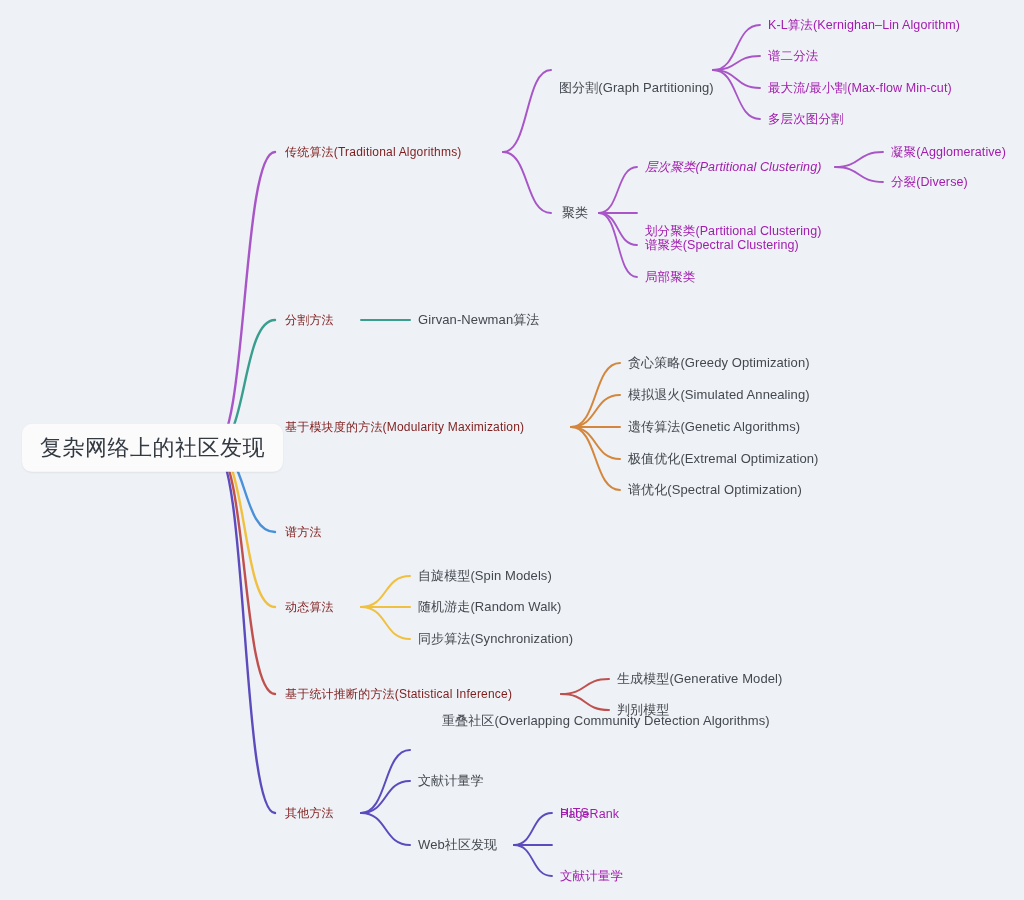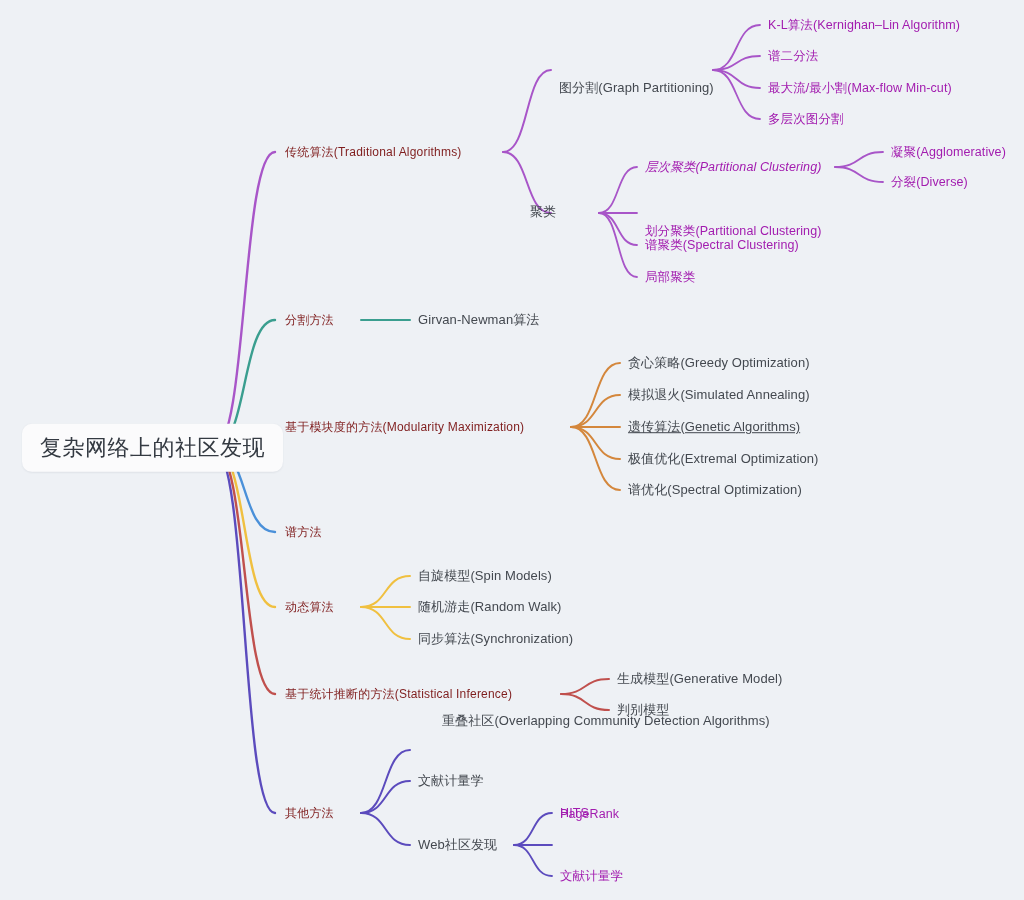--- a/index.html
+++ b/index.html
@@ -77,33 +77,33 @@
       <path d="M 514 845 C 534.9 845, 531.1 876, 552 876" fill="none" stroke="#5b4bbd" stroke-width="1.8" stroke-linecap="round"></path>
     </svg>
   <div id="node-layer">
       <div class="node root" style="left: 22px; top: 448px;">复杂网络上的社区发现</div>
       <div class="node lvl1" style="left: 285px; top: 152px;">传统算法(Traditional Algorithms)</div>
       <div class="node lvl2" style="left: 559px; top: 70px; margin-top: 18px;">图分割(Graph Partitioning)</div>
       <div class="node lvl3" style="left: 768px; top: 25px;">K-L算法(Kernighan–Lin Algorithm)</div>
       <div class="node lvl3" style="left: 768px; top: 56px;">谱二分法</div>
       <div class="node lvl3" style="left: 768px; top: 88px;">最大流/最小割(Max-flow Min-cut)</div>
       <div class="node lvl3" style="left: 768px; top: 119px;">多层次图分割</div>
-      <div class="node lvl2" style="left: 530px; top: 213px; font-family: Liberation Mono, monospace;">聚类</div>
+      <div class="node lvl2" style="left: 562px; top: 213px;">聚类</div>
       <div class="node lvl3" style="left: 645px; top: 167px; font-style: italic;">层次聚类(Partitional Clustering)</div>
       <div class="node lvl3" style="left: 891px; top: 152px;">凝聚(Agglomerative)</div>
       <div class="node lvl3" style="left: 891px; top: 182px;">分裂(Diverse)</div>
       <div class="node lvl3" style="left: 645px; top: 213px; margin-top: 18px;">划分聚类(Partitional Clustering)</div>
       <div class="node lvl3" style="left: 645px; top: 245px;">谱聚类(Spectral Clustering)</div>
       <div class="node lvl3" style="left: 645px; top: 277px;">局部聚类</div>
       <div class="node lvl1" style="left: 285px; top: 320px;">分割方法</div>
       <div class="node lvl2" style="left: 418px; top: 320px;">Girvan-Newman算法</div>
       <div class="node lvl1" style="left: 285px; top: 427px;">基于模块度的方法(Modularity Maximization)</div>
       <div class="node lvl2" style="left: 628px; top: 363px;">贪心策略(Greedy Optimization)</div>
       <div class="node lvl2" style="left: 628px; top: 395px;">模拟退火(Simulated Annealing)</div>
-      <div class="node lvl2" style="left: 628px; top: 427px; text-decoration: underline;">遗传算法(Genetic Algorithms)</div>
+      <div class="node lvl2" style="left: 628px; top: 427px;">遗传算法(Genetic Algorithms)</div>
       <div class="node lvl2" style="left: 628px; top: 459px;">极值优化(Extremal Optimization)</div>
       <div class="node lvl2" style="left: 628px; top: 490px;">谱优化(Spectral Optimization)</div>
       <div class="node lvl1" style="left: 285px; top: 532px;">谱方法</div>
       <div class="node lvl1" style="left: 285px; top: 607px;">动态算法</div>
       <div class="node lvl2" style="left: 418px; top: 576px;">自旋模型(Spin Models)</div>
       <div class="node lvl2" style="left: 418px; top: 607px;">随机游走(Random Walk)</div>
       <div class="node lvl2" style="left: 418px; top: 639px;">同步算法(Synchronization)</div>
       <div class="node lvl1" style="left: 285px; top: 694px;">基于统计推断的方法(Statistical Inference)</div>
       <div class="node lvl2" style="left: 617px; top: 679px;">生成模型(Generative Model)</div>
       <div class="node lvl2" style="left: 617px; top: 710px;">判别模型</div>

